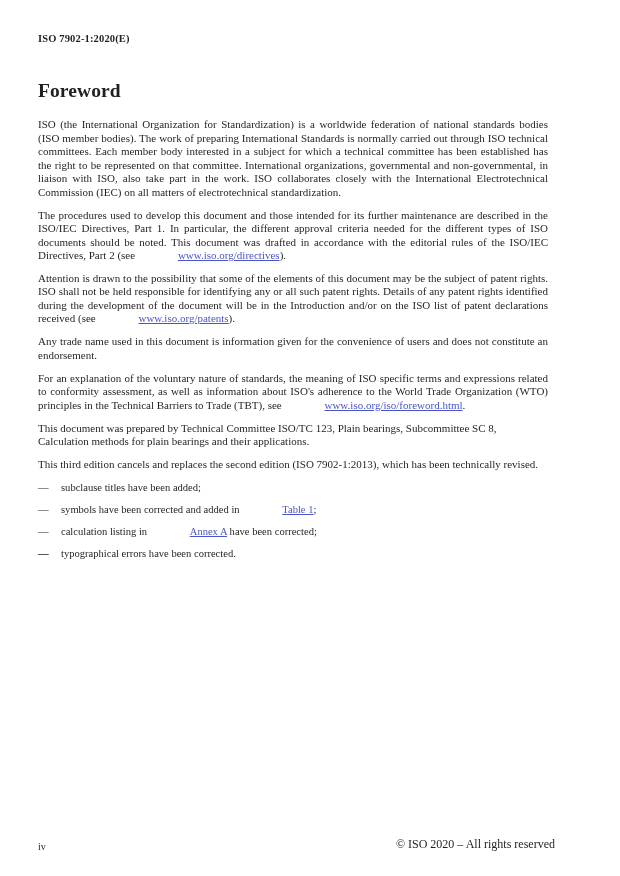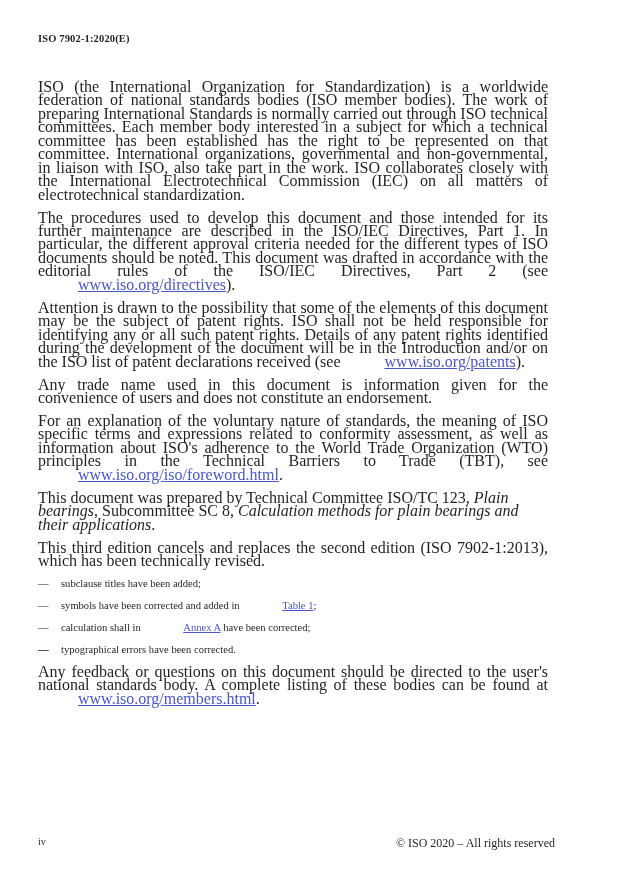--- a/index.html
+++ b/index.html
@@ -41,21 +41,21 @@
   }
   h1.section-title {
     font-size: 19.5px;
     font-weight: bold;
     line-height: 1.1;
     margin: 0 0 17px 0;
     letter-spacing: 0.1px;
     color: #231f20;
   }
   p.body-par {
-    font-size: 16px;
+    font-size: 11px;
     line-height: 13.45px;
     text-align: justify;
     text-justify: inter-word;
     margin: 0 0 9.5px 0;
     color: #231f20;
   }
   p.body-par.tight {
     text-align: left;
   }
   
@@ -80,33 +80,32 @@
     color: #231f20;
   }
   
   a.ext-link, span.ext-link {
     color: #4a55c8;
     text-decoration: underline;
     text-underline-offset: 1px;
     margin-left: 40px;
   }
   .ital {
-    font-style: italic;
   }
   
   .doc-footer {
     position: absolute;
     left: 38px;
     right: 38px;
     top: 836px;
     height: 16px;
     font-size: 9.6px;
     color: #231f20;
     display: flex;
-    align-items: flex-start;
+    align-items: flex-end;
     justify-content: space-between;
   }
   .doc-footer .page-no {
     font-size: 10px;
   }
   .doc-footer .copyright {
     font-size: 12px;
     margin-left: 19px;
   }
 </style>
@@ -114,20 +113,21 @@
 <body>
 
 <div class="page">
 
   <div class="doc-header">
     <span>ISO 7902-1:2020(E)</span>
   </div>
 
   <div class="content">
 
+    <h1 class="section-title">Foreword</h1>
 
     <p class="body-par">ISO (the International Organization for Standardization) is a worldwide federation of national standards bodies (ISO member bodies). The work of preparing International Standards is normally carried out through ISO technical committees. Each member body interested in a subject for which a technical committee has been established has the right to be represented on that committee. International organizations, governmental and non-governmental, in liaison with ISO, also take part in the work. ISO collaborates closely with the International Electrotechnical Commission (IEC) on all matters of electrotechnical standardization.</p>
 
     <p class="body-par"><span>The procedures used to develop this document and those intended for its further maintenance are described in the ISO/IEC Directives, Part 1. In particular, the different approval criteria needed for the different types of ISO documents should be noted. This document was drafted in accordance with the editorial rules of the ISO/IEC Directives, Part 2 (see </span><a class="ext-link" href="#">www.iso.org/directives</a><span>).</span></p>
 
     <p class="body-par"><span>Attention is drawn to the possibility that some of the elements of this document may be the subject of patent rights. ISO shall not be held responsible for identifying any or all such patent rights. Details of any patent rights identified during the development of the document will be in the Introduction and/or on the ISO list of patent declarations received (see </span><a class="ext-link" href="#">www.iso.org/patents</a><span>).</span></p>
 
     <p class="body-par">Any trade name used in this document is information given for the convenience of users and does not constitute an endorsement.</p>
 
     <p class="body-par"><span>For an explanation of the voluntary nature of standards, the meaning of ISO specific terms and expressions related to conformity assessment, as well as information about ISO's adherence to the World Trade Organization (WTO) principles in the Technical Barriers to Trade (TBT), see </span><a class="ext-link" href="#">www.iso.org/iso/foreword.html</a><span>.</span></p>
@@ -138,32 +138,31 @@
 
 
     <ul class="dash-list">
       <li>
         <span class="dash">—</span><span>subclause titles have been added;</span>
       </li>
       <li>
         <span class="dash">—</span><span>symbols have been corrected and added in </span><a class="ext-link" href="#">Table 1</a><span>;</span>
       </li>
       <li>
-        <span class="dash">—</span><span>calculation shall in </span><a class="ext-link" href="#">Annex A</a><span> have been corrected;</span>
+        <span class="dash">—</span><span>calculation listing in </span><a class="ext-link" href="#">Annex A</a><span> have been corrected;</span>
       </li>
       <li>
         <span class="dash">—</span>
       </li>
       <li>
         <span class="dash">—</span><span>typographical errors have been corrected.</span>
       </li>
     </ul>
 
 
-    <p class="body-par"><span>Any feedback or questions on this document should be directed to the user's national standards body. A complete listing of these bodies can be found at </span><a class="ext-link" href="#">www.iso.org/members.html</a><span>.</span></p>
 
   </div>
 
   <div class="doc-footer">
     <span class="page-no">iv</span>
     <span class="copyright">© ISO 2020 – All rights reserved</span>
   </div>
 
 </div>
 

